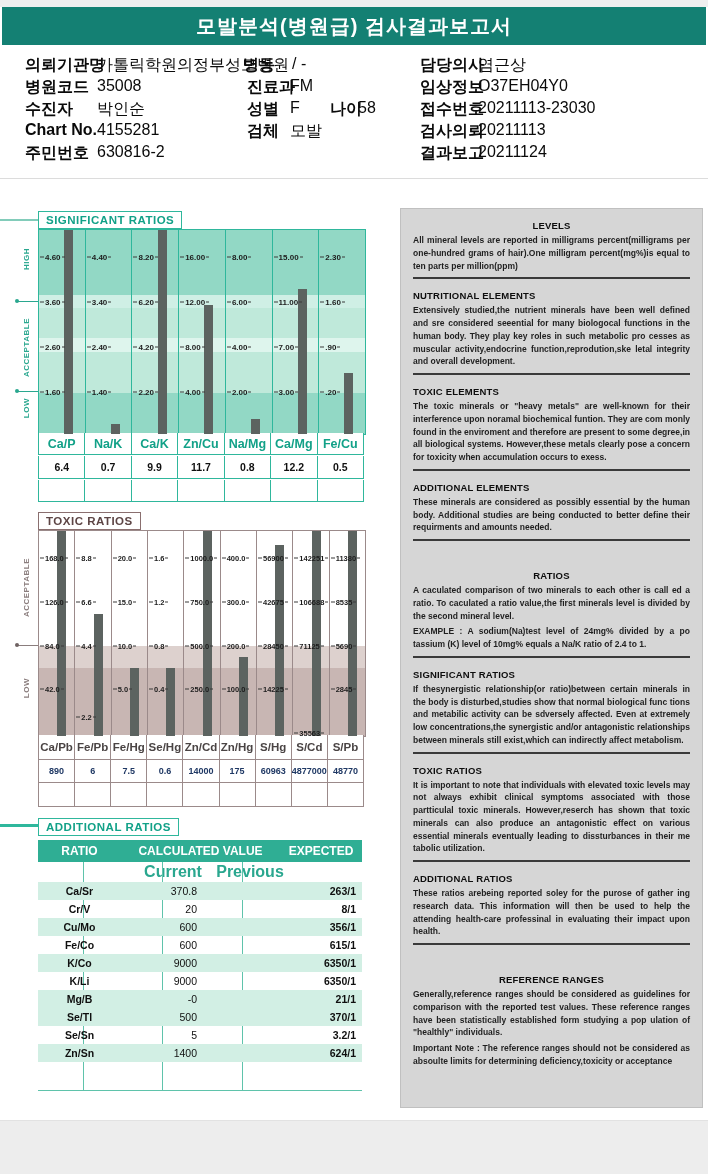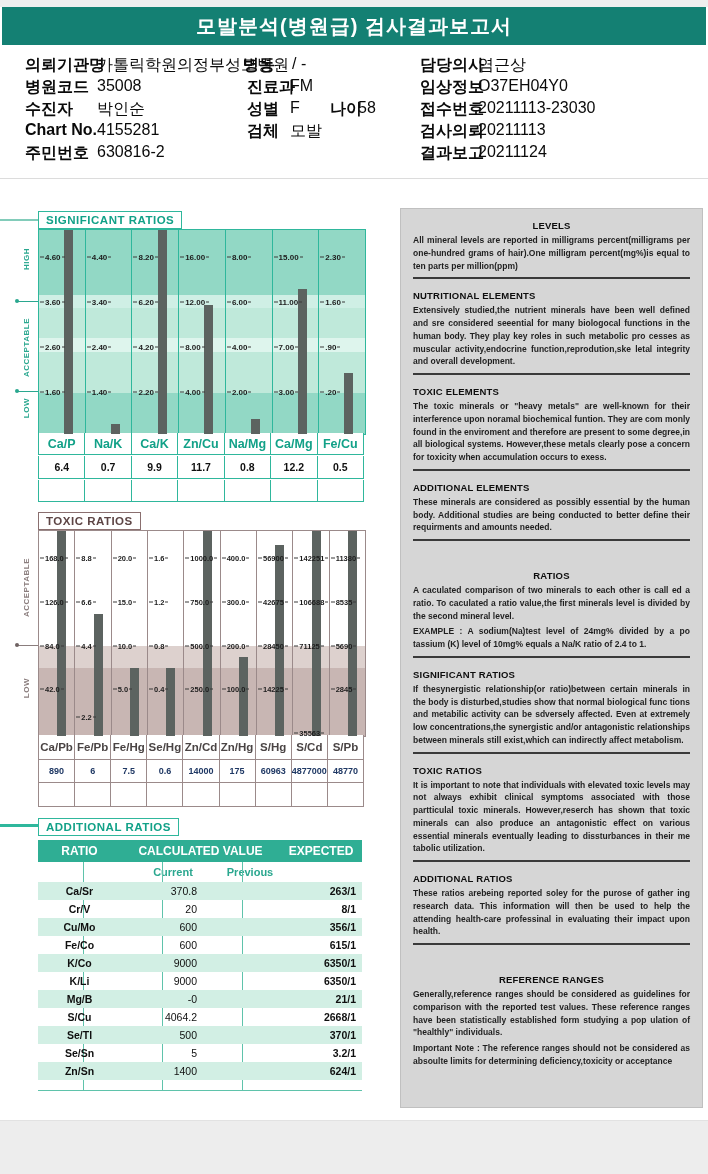--- a/index.html
+++ b/index.html
@@ -76,21 +76,21 @@
 
   
   #add-table{position:absolute;left:0;top:818px;width:372px;height:285px;}
   #add-table .conn{left:0;top:6px;width:38px;height:3px;background:#2fb79c;}
   #add-table .chart-title{top:0;border:1px solid #2fb79c;color:#12a188;}
   .at-header{position:absolute;left:38px;top:22px;width:324px;height:22px;background:#2fae94;color:#fff;
              display:flex;font-size:12px;font-weight:bold;line-height:22px;}
   .atc1{width:83px;text-align:center;}
   .atc2{width:159px;text-align:center;}
   .atc3{width:82px;text-align:center;}
-  .at-sub{position:absolute;left:38px;top:44px;width:324px;height:20px;color:#2aa78f;font-size:11px;
+  .at-sub{position:absolute;left:38px;top:44px;width:324px;height:20px;color:#2aa78f;font-size:16px;
           font-weight:bold;line-height:20px;}
   .at-sub .cur{position:absolute;left:95px;width:80px;text-align:center;}
   .at-sub .prev{position:absolute;left:172px;width:80px;text-align:center;}
   .at-rows{position:absolute;left:38px;top:64px;width:324px;}
   .at-row{display:flex;height:18px;line-height:18px;font-size:10.5px;}
   .at-row.alt{background:#d2efe4;}
   .at-row .r{width:83px;text-align:center;font-weight:bold;color:#0f0f0f;}
   .at-row .c{width:76px;text-align:right;color:#101010;}
   .at-row .p{width:83px;}
   .at-row .e{width:76px;text-align:right;font-weight:bold;color:#0f0f0f;padding-right:6px;}
@@ -404,26 +404,20 @@
           <span class="c">9000</span>
           <span class="p"></span>
           <span class="e">6350/1</span>
         </div>
         <div class="at-row alt">
           <span class="r">Mg/B</span>
           <span class="c">-0</span>
           <span class="p"></span>
           <span class="e">21/1</span>
         </div>
-        <div class="at-row">
-          <span class="r">S/Cu</span>
-          <span class="c">4064.2</span>
-          <span class="p"></span>
-          <span class="e">2668/1</span>
-        </div>
         <div class="at-row alt">
           <span class="r">Se/Tl</span>
           <span class="c">500</span>
           <span class="p"></span>
           <span class="e">370/1</span>
         </div>
         <div class="at-row">
           <span class="r">Se/Sn</span>
           <span class="c">5</span>
           <span class="p"></span>

